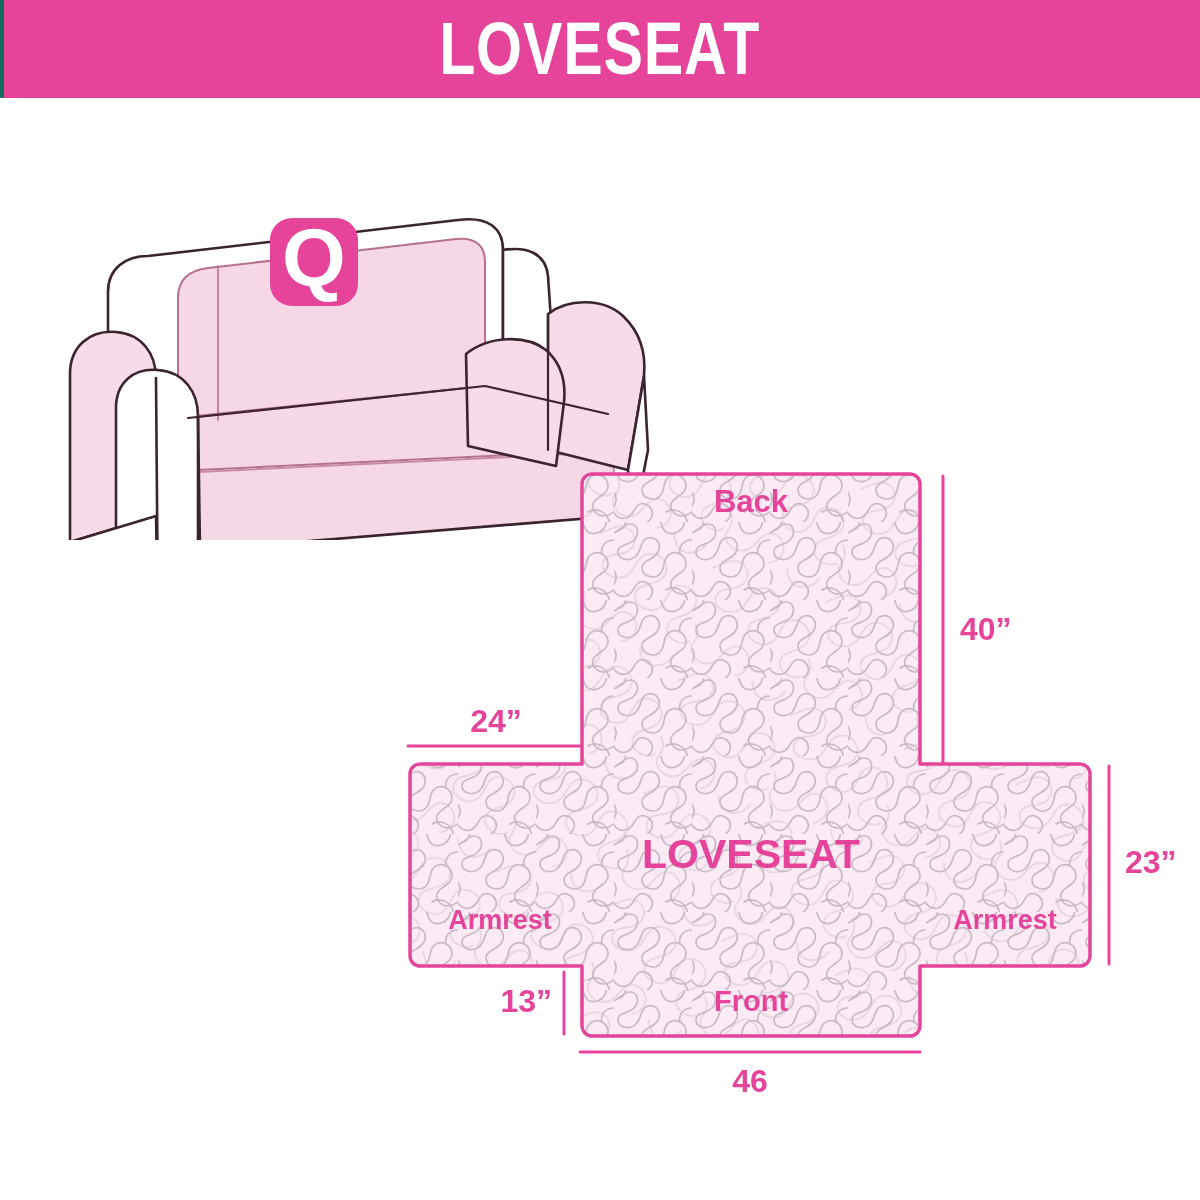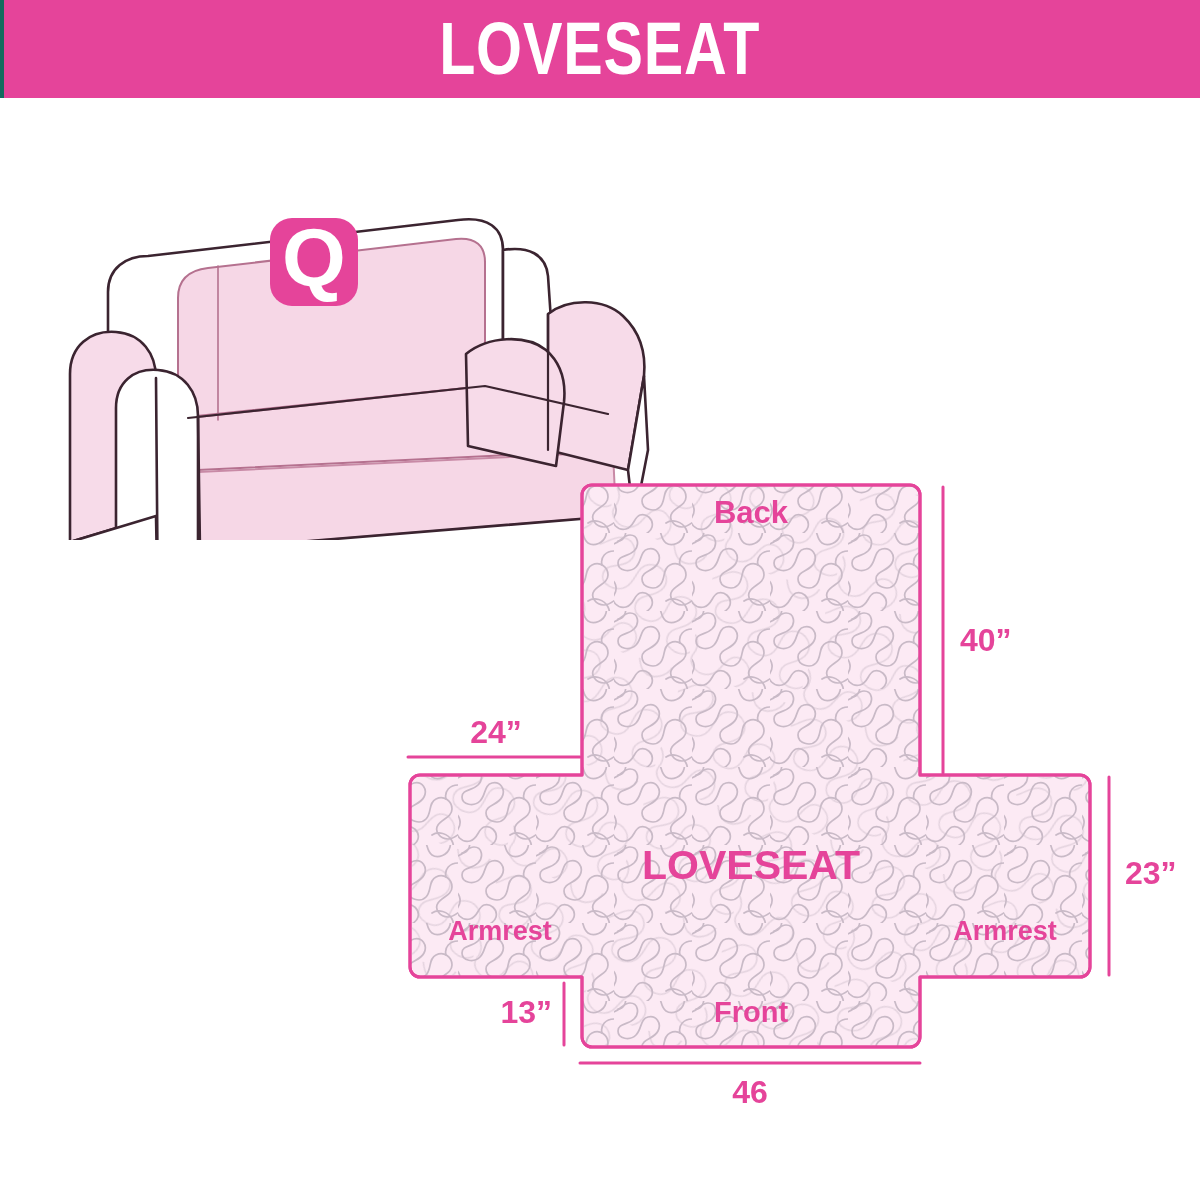--- a/index.html
+++ b/index.html
@@ -33,21 +33,21 @@
     line-height:1;
     white-space:nowrap;
     user-select:none;
   }
 
   
   #sofa-wrap{position:absolute;left:48px;top:150px;width:620px;height:390px;}
   #sofa-svg{display:block;width:620px;height:390px;}
 
   
-  #diagram-wrap{position:absolute;left:380px;top:455px;width:810px;height:680px;}
+  #diagram-wrap{position:absolute;left:380px;top:444px;width:810px;height:680px;}
   #diagram-svg{display:block;width:810px;height:680px;}
 
   .dimtxt{
     font-family:"Liberation Sans",sans-serif;
     font-weight:bold;
     fill:#e5449a;
   }
   .panel-label{
     font-family:"Liberation Sans",sans-serif;
     font-weight:bold;

